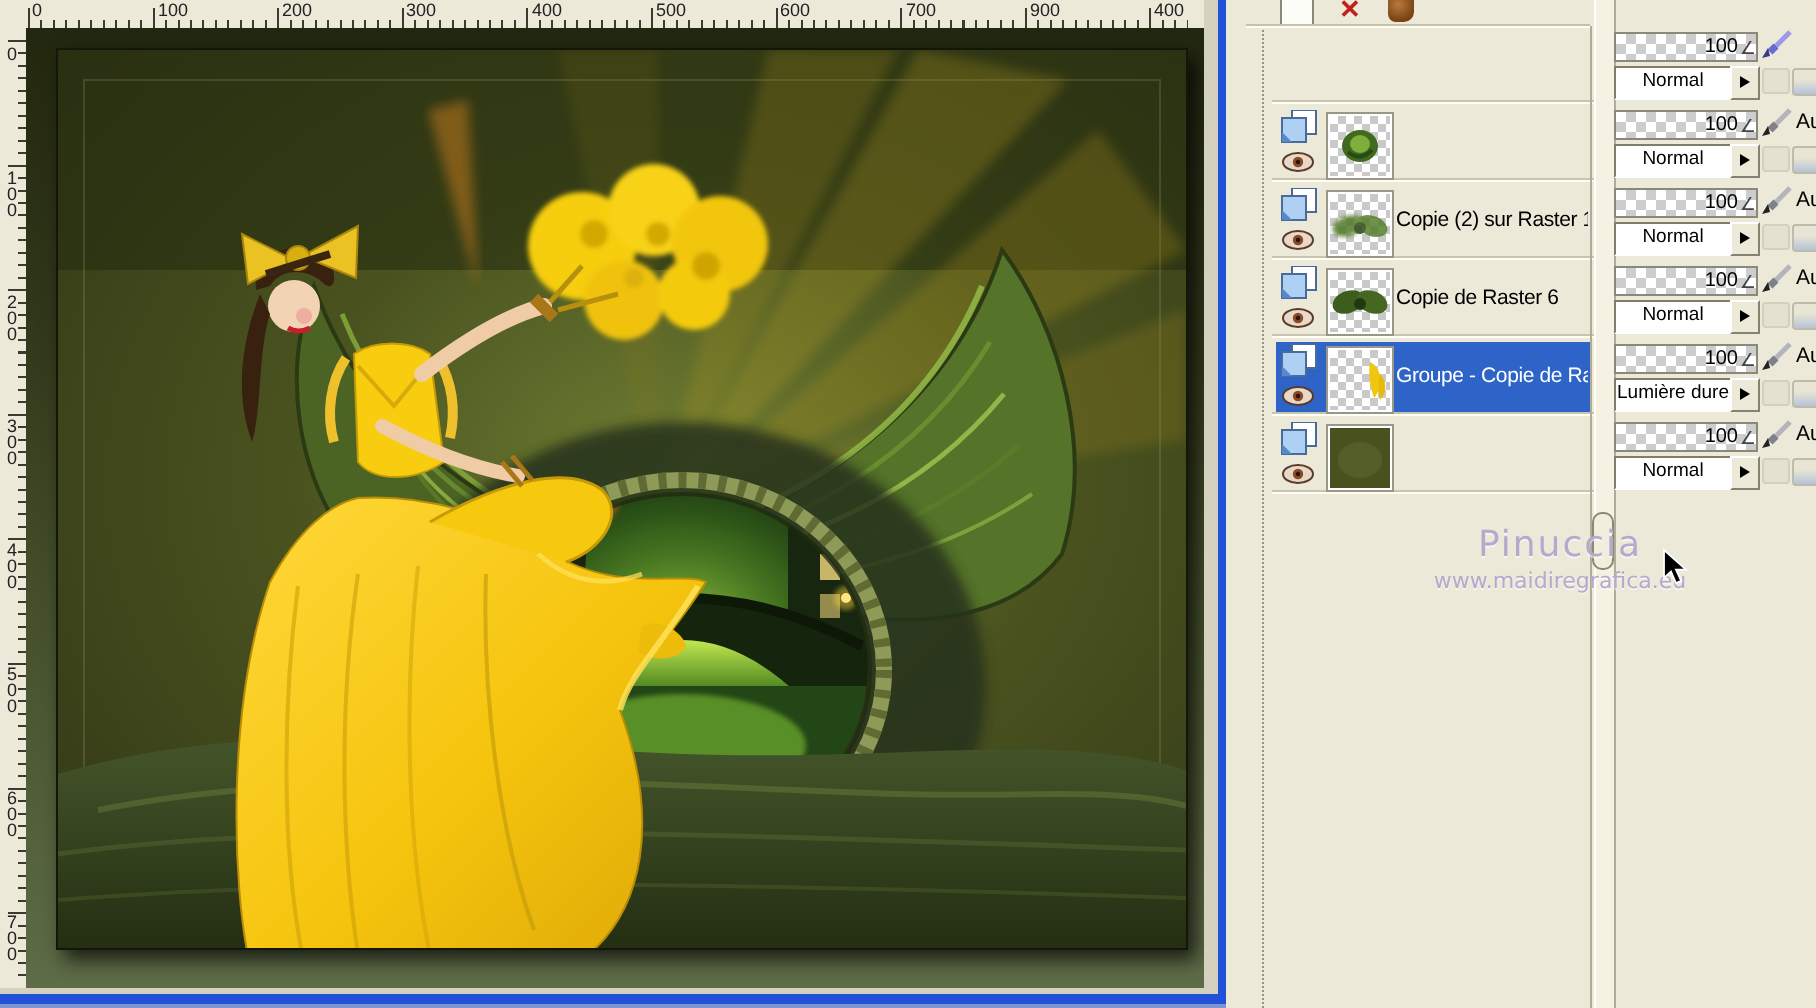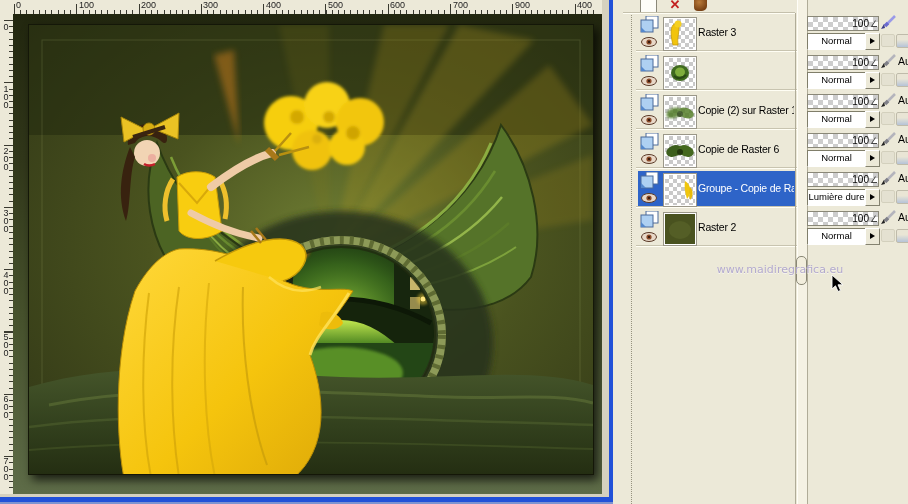--- a/index.html
+++ b/index.html
@@ -287,43 +287,20 @@
     <div class="abs tb-ic" id="tb3"></div>
     <div class="abs" id="pal-topline"></div>
 
     <div class="sep" style="top:50px"></div>
     <div class="sep" style="top:89px"></div>
     <div class="sep" style="top:128px"></div>
     <div class="sep" style="top:167px"></div>
     <div class="sep" style="top:206px"></div>
     <div class="sep" style="top:245px"></div>
 
-    <div class="layer-row" style="top:15px">
-      <svg class="licons" width="21" height="33" viewBox="0 0 21 33">
-        <g>
-            <rect x="6" y="0" width="12" height="12" fill="#fff" stroke="#4a6a9a"></rect>
-        <rect x="1" y="4" width="12" height="12" fill="#aed0f2" stroke="#4a6a9a"></rect>
-        <path d="M1,16 L6,16 L1,11 Z" fill="#5588cc"></path>
-          </g>
-        <g>
-            <ellipse cx="9" cy="26" rx="7.5" ry="4.5" fill="#e8d8c8" stroke="#5a3a28"></ellipse>
-        <circle cx="9" cy="26" r="2.6" fill="#8a4a28"></circle>
-            <circle cx="9" cy="26" r="1.1" fill="#2a120a"></circle>
-          </g>
-      </svg>
-      <div class="thumb">
-          <div class="checker">
-        <svg width="30" height="30">
-              <path d="M8,6 C11,4 14,5 14,9 C14,14 12,20 13,26 L8,26 C6,18 5,10 8,6 Z" fill="#f2c40c" stroke="#c89a08" stroke-width=".8"></path>
-              <circle cx="13" cy="5" r="3.5" fill="#f6d020"></circle>
-            </svg>
-      </div>
-        </div>
-      <span class="lname">Raster 3</span>
-    </div>
 
     <div class="layer-row" style="top:54px">
       <svg class="licons" width="21" height="33" viewBox="0 0 21 33">
         <g>
             <rect x="6" y="0" width="12" height="12" fill="#fff" stroke="#4a6a9a"></rect>
         <rect x="1" y="4" width="12" height="12" fill="#aed0f2" stroke="#4a6a9a"></rect>
         <path d="M1,16 L6,16 L1,11 Z" fill="#5588cc"></path>
           </g>
         <g>
             <ellipse cx="9" cy="26" rx="7.5" ry="4.5" fill="#e8d8c8" stroke="#5a3a28"></ellipse>
@@ -432,21 +409,20 @@
           </g>
       </svg>
       <div class="thumb">
           <div class="checker">
         <svg width="30" height="30">
               <rect width="30" height="30" fill="#49521f"></rect>
               <ellipse cx="15" cy="16" rx="11" ry="9" fill="#545e26"></ellipse>
             </svg>
       </div>
         </div>
-      <span class="lname">Raster 2</span>
     </div>
 
     <div class="abs" id="split-line"></div>
     <div class="abs" id="splitter"></div>
     <div class="abs" id="split-grip"></div>
 
     <div class="ctrl" style="top:15px">
       <div class="slider">
         <span class="opacity">100</span>
         <span class="handle">∠</span>
@@ -566,20 +542,21 @@
         <span>Normal</span>
         </div>
       <div class="combo-btn">
           <i></i>
         </div>
       <div class="ghost1"></div>
       <div class="ghost2"></div>
     </div>
 
     <div class="abs" id="watermark">
+      <div id="wm1">Pinuccia</div>
       <div id="wm2">www.maidiregrafica.eu</div>
     </div>
 
     <svg class="abs" id="cursor" width="13" height="19" viewBox="0 0 13 19">
       <path d="M1,1 L1,15 L4.5,11.8 L7,17.5 L9.6,16.4 L7,10.8 L12,10.8 Z" fill="#000" stroke="#fff" stroke-width=".9"></path>
     </svg>
   </div>
 
 </div>
 

